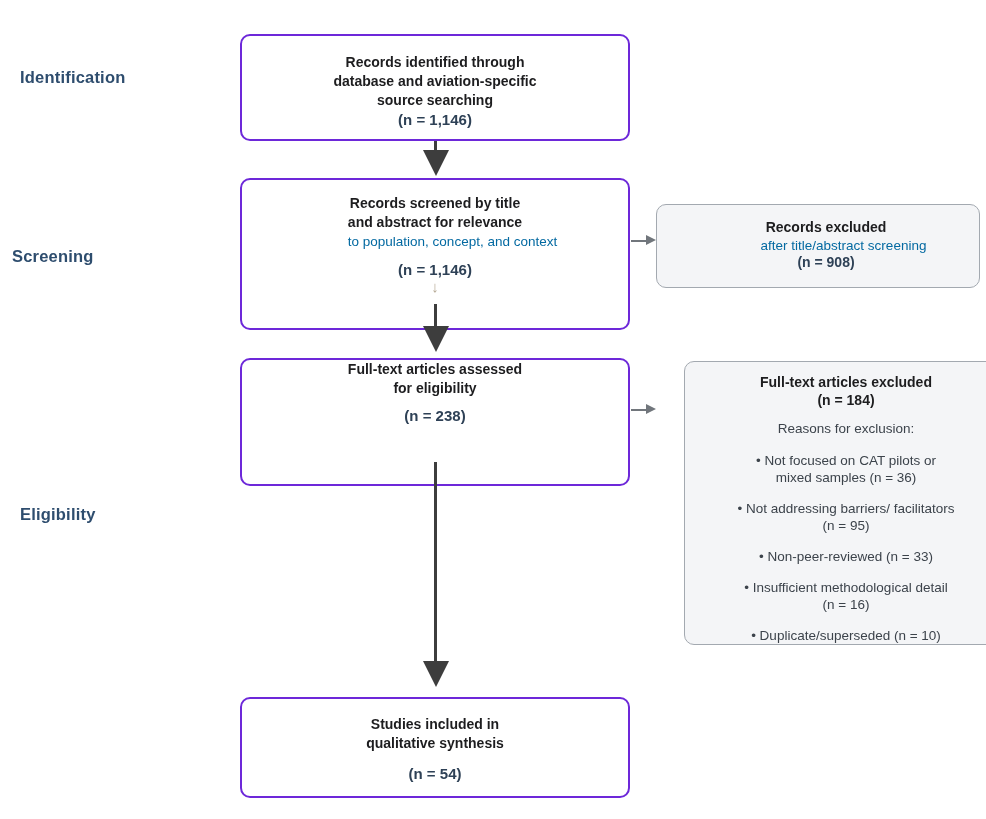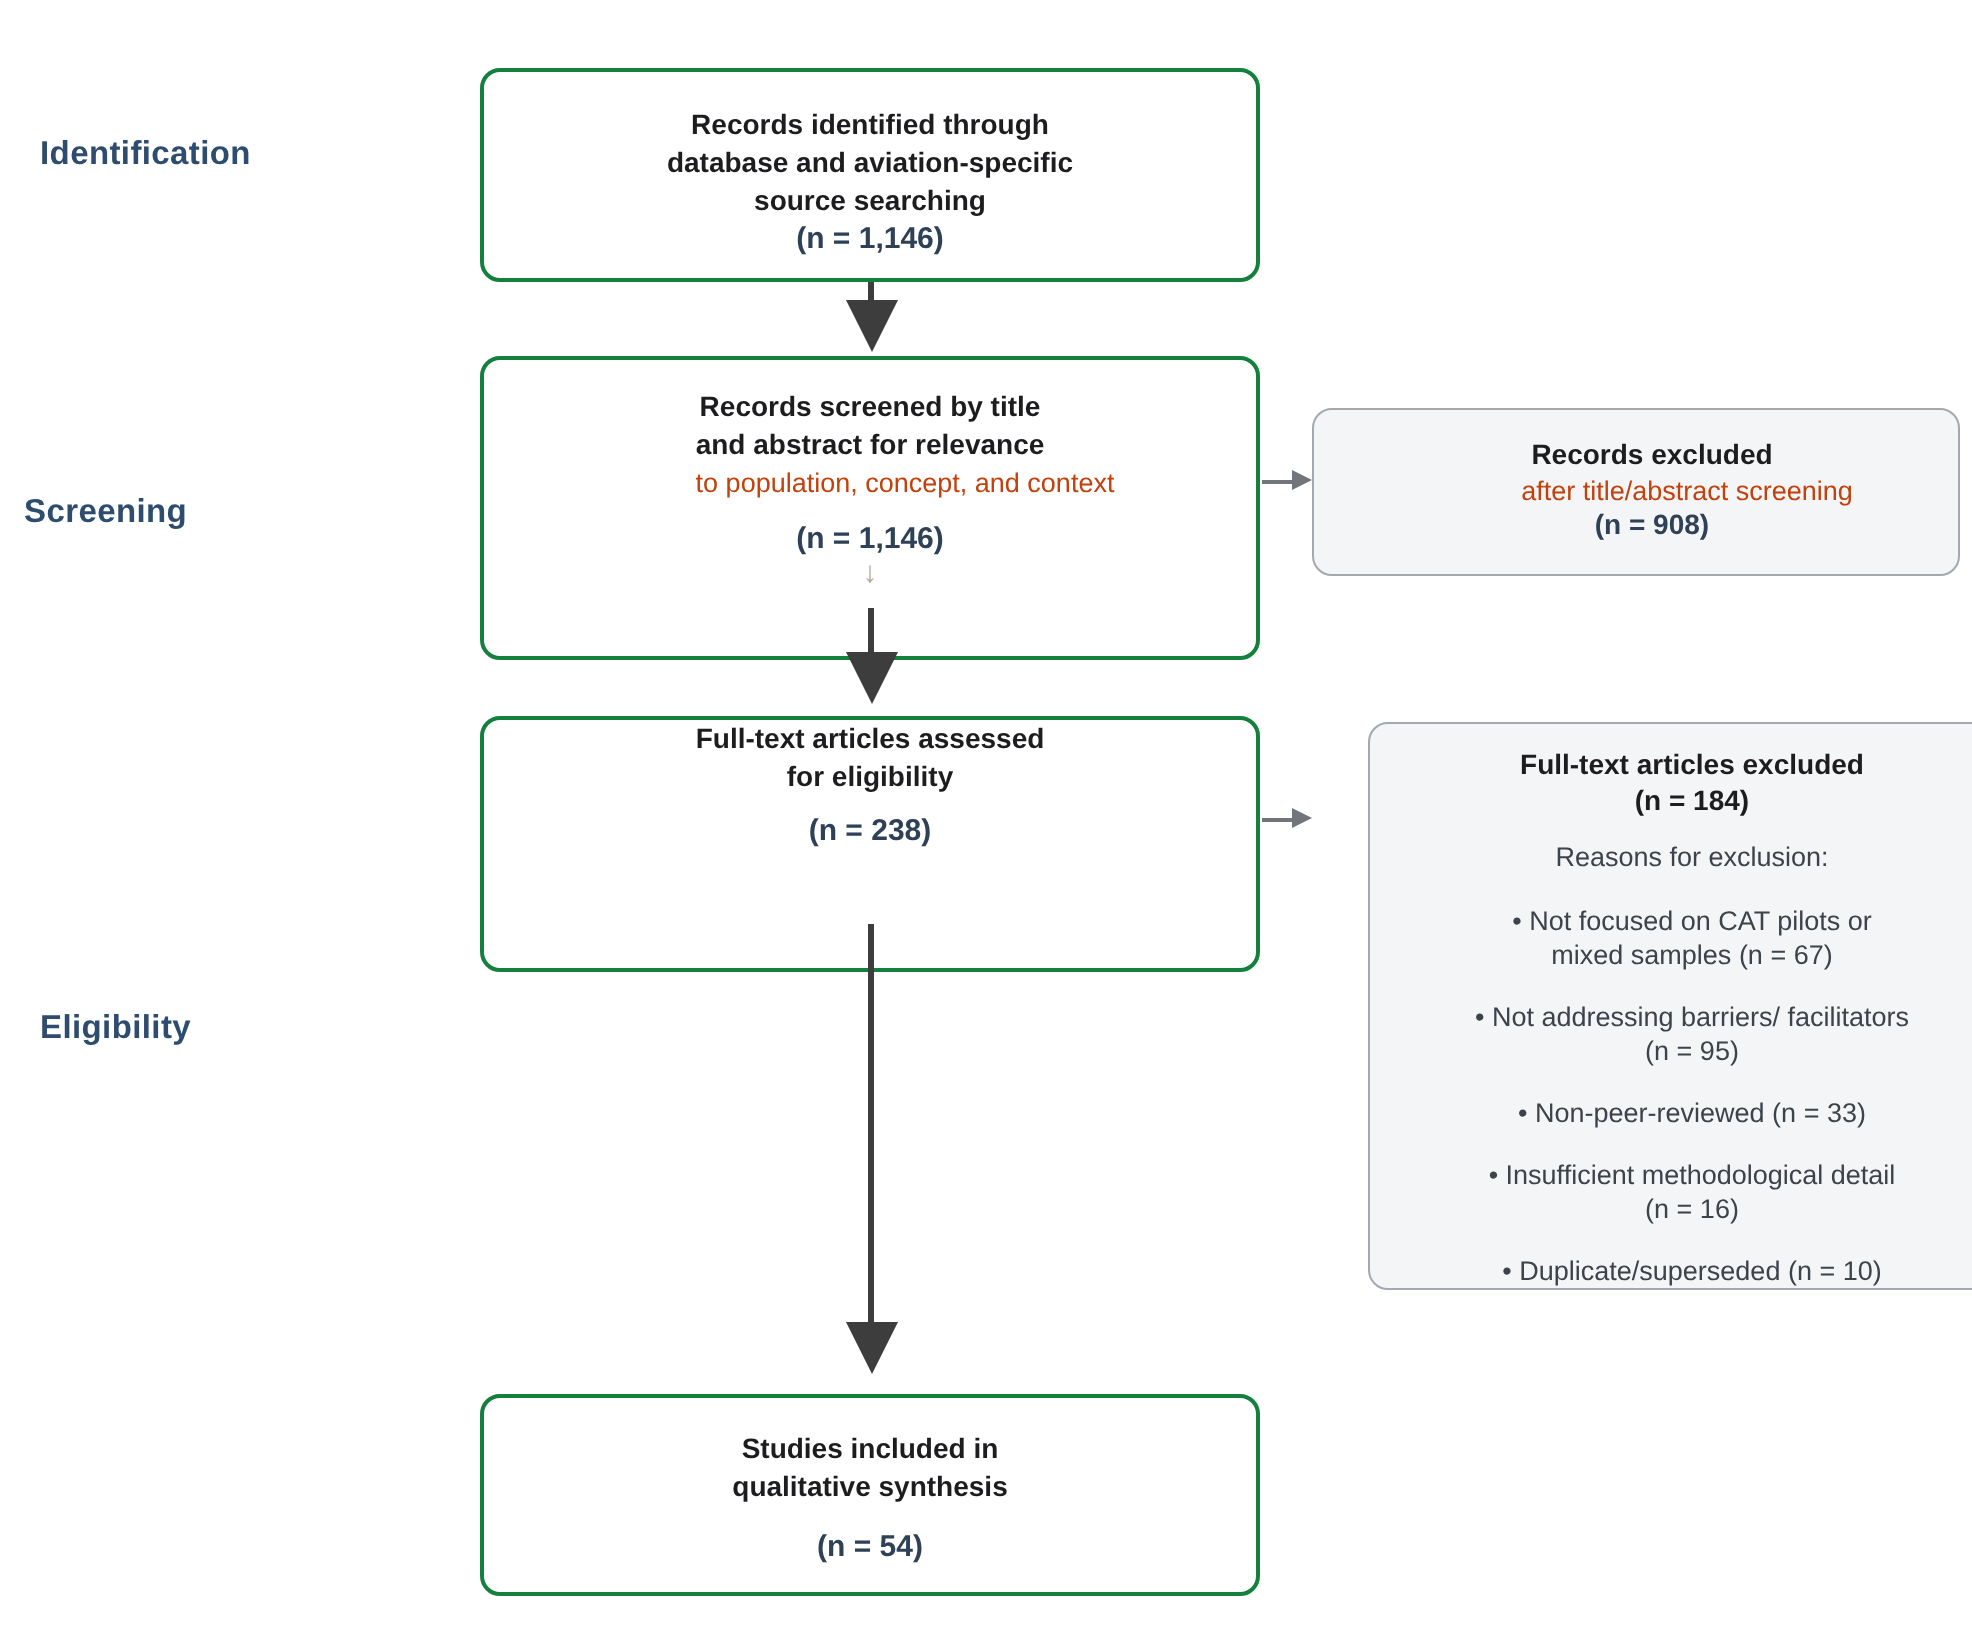--- a/index.html
+++ b/index.html
@@ -20,42 +20,42 @@
     font-weight: bold;
     color: #2e4d6e;
     letter-spacing: 0.2px;
   }
   .flow-box {
     position: absolute;
     left: 240px;
     width: 390px;
     box-sizing: border-box;
     background: #ffffff;
-    border: 2px solid #15803d;
+    border: 2px solid #6d28d9;
     border-radius: 10px;
     text-align: center;
     font-size: 14px;
     line-height: 19px;
     color: #1d1d1f;
   }
   .side-box {
     position: absolute;
     left: 656px;
     width: 324px;
     box-sizing: border-box;
     background: #f4f5f7;
     border: 1.5px solid #a3a9b0;
     border-radius: 10px;
     text-align: center;
     font-size: 14px;
     line-height: 17.5px;
     color: #1d1d1f;
   }
   .bold-line { font-weight: bold; color: #1d1d1f; }
-  .plain-line { font-weight: normal; color: #c2410c; font-size: 13.5px; margin-left: 35px; }
+  .plain-line { font-weight: normal; color: #0369a1; font-size: 13.5px; margin-left: 35px; }
   .n-line { font-weight: bold; color: #2e4156; font-size: 15px; }
   .hint-arrow {
     display: block;
     color: #b6a995;
     font-size: 15px;
     line-height: 14px;
     margin-top: 1px;
   }
   .v-shaft {
     position: absolute;
@@ -141,21 +141,21 @@
     <div class="n-line" style="margin-top:8px;">(n = 238)</div>
   </div>
 
   <div class="h-line" style="left:631px; top:409px; width:16px;"></div>
   <div class="h-head" style="left:646px; top:404px;"></div>
 
   <div class="side-box" style="top:361px; height:284px; padding-top:12px;margin-left:28px;">
     <div class="bold-line">Full-text articles excluded</div>
     <div class="bold-line">(n = 184)</div>
     <div class="reasons-label">Reasons for exclusion:</div>
-    <div class="reason">• Not focused on CAT pilots or mixed samples (n = 67)</div>
+    <div class="reason">• Not focused on CAT pilots or mixed samples (n = 36)</div>
     <div class="reason">• Not addressing barriers/ facilitators (n = 95)</div>
     <div class="reason">• Non-peer-reviewed (n = 33)</div>
     <div class="reason">• Insufficient methodological detail (n = 16)</div>
     <div class="reason">• Duplicate/superseded (n = 10)</div>
   </div>
 
   <div class="v-shaft" style="top:462px; height:202px;"></div>
   <div class="v-head" style="top:661px;"></div>
 
   <div class="flow-box" style="top:697px; height:101px; padding-top:16px;">

